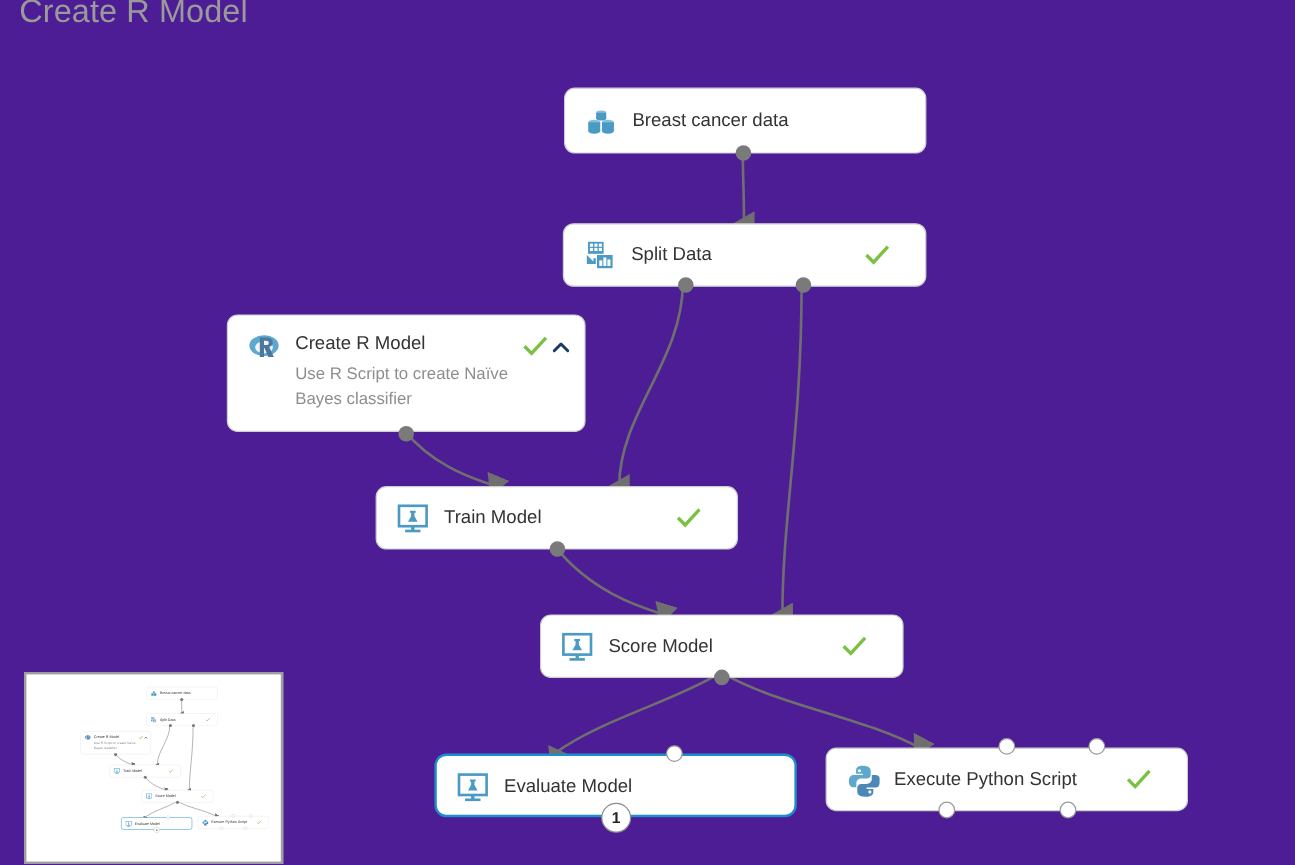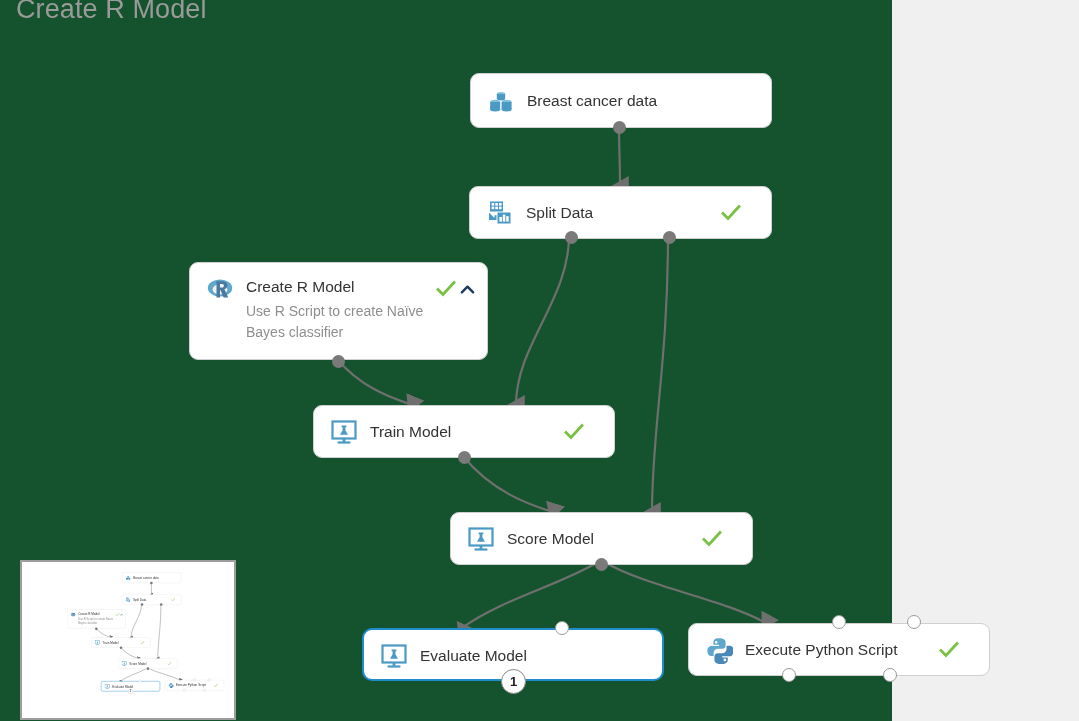--- a/index.html
+++ b/index.html
@@ -4,22 +4,22 @@
 <style>
   * { box-sizing: border-box; margin: 0; padding: 0; }
   html, body {
     width: 1079px; height: 721px;
     background: #f0f0f0;
     font-family: "Liberation Sans", sans-serif;
     overflow: hidden;
   }
   #canvas {
     position: relative;
-    width: 892px; height: 721px;
-    background: #14532d;
+    width: 1079px; height: 721px;
+    background: #4c1d95;
   }
   .page-title {
     position: absolute;
     left: 16px; top: -6px;
     font-size: 27px;
     font-weight: 400;
     color: #9a9a9a;
     letter-spacing: 0.1px;
     white-space: nowrap;
   }

